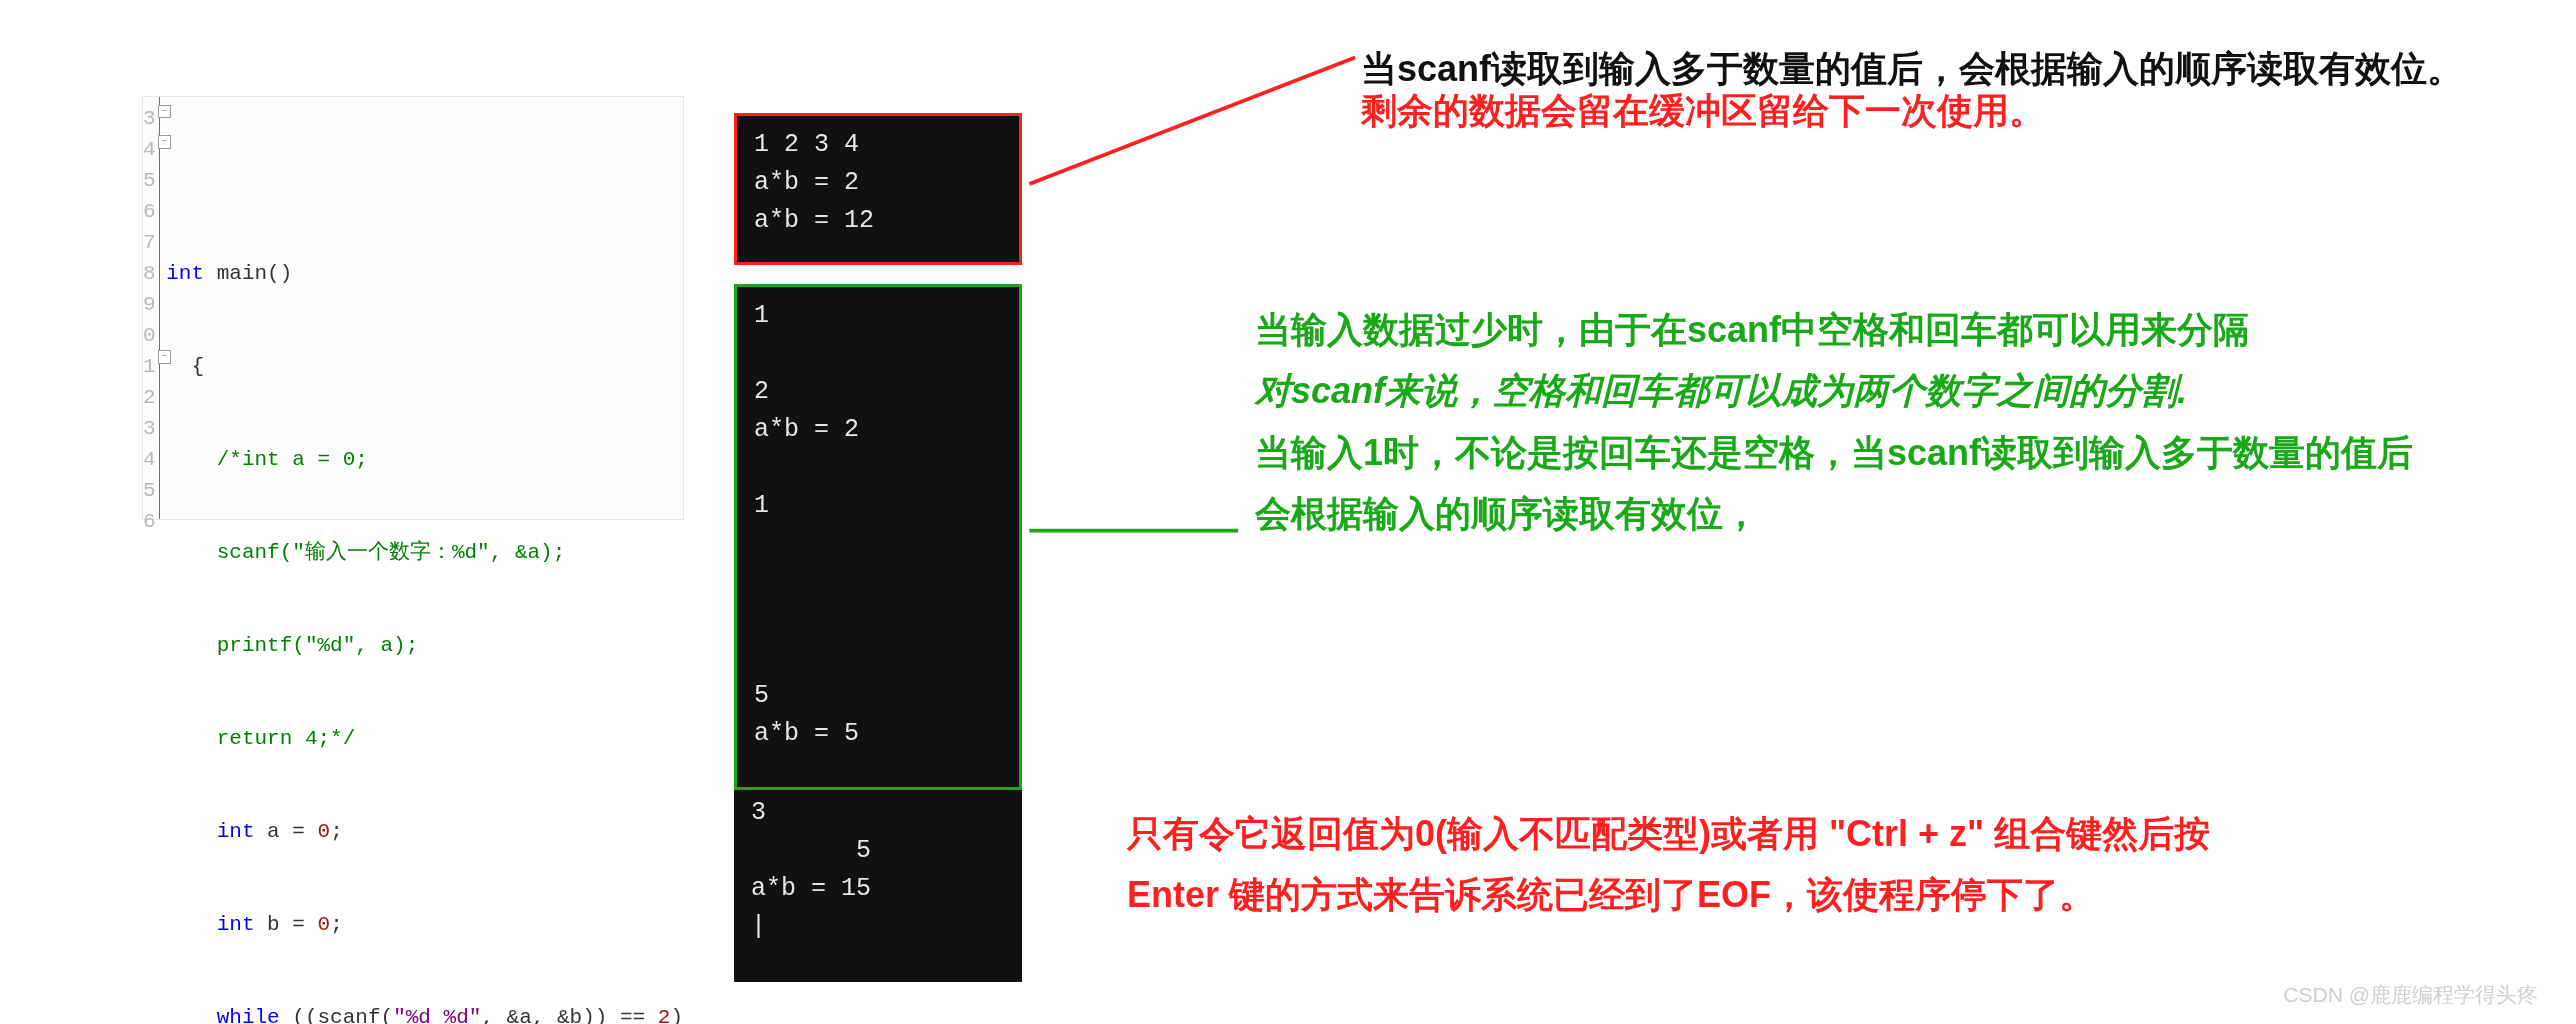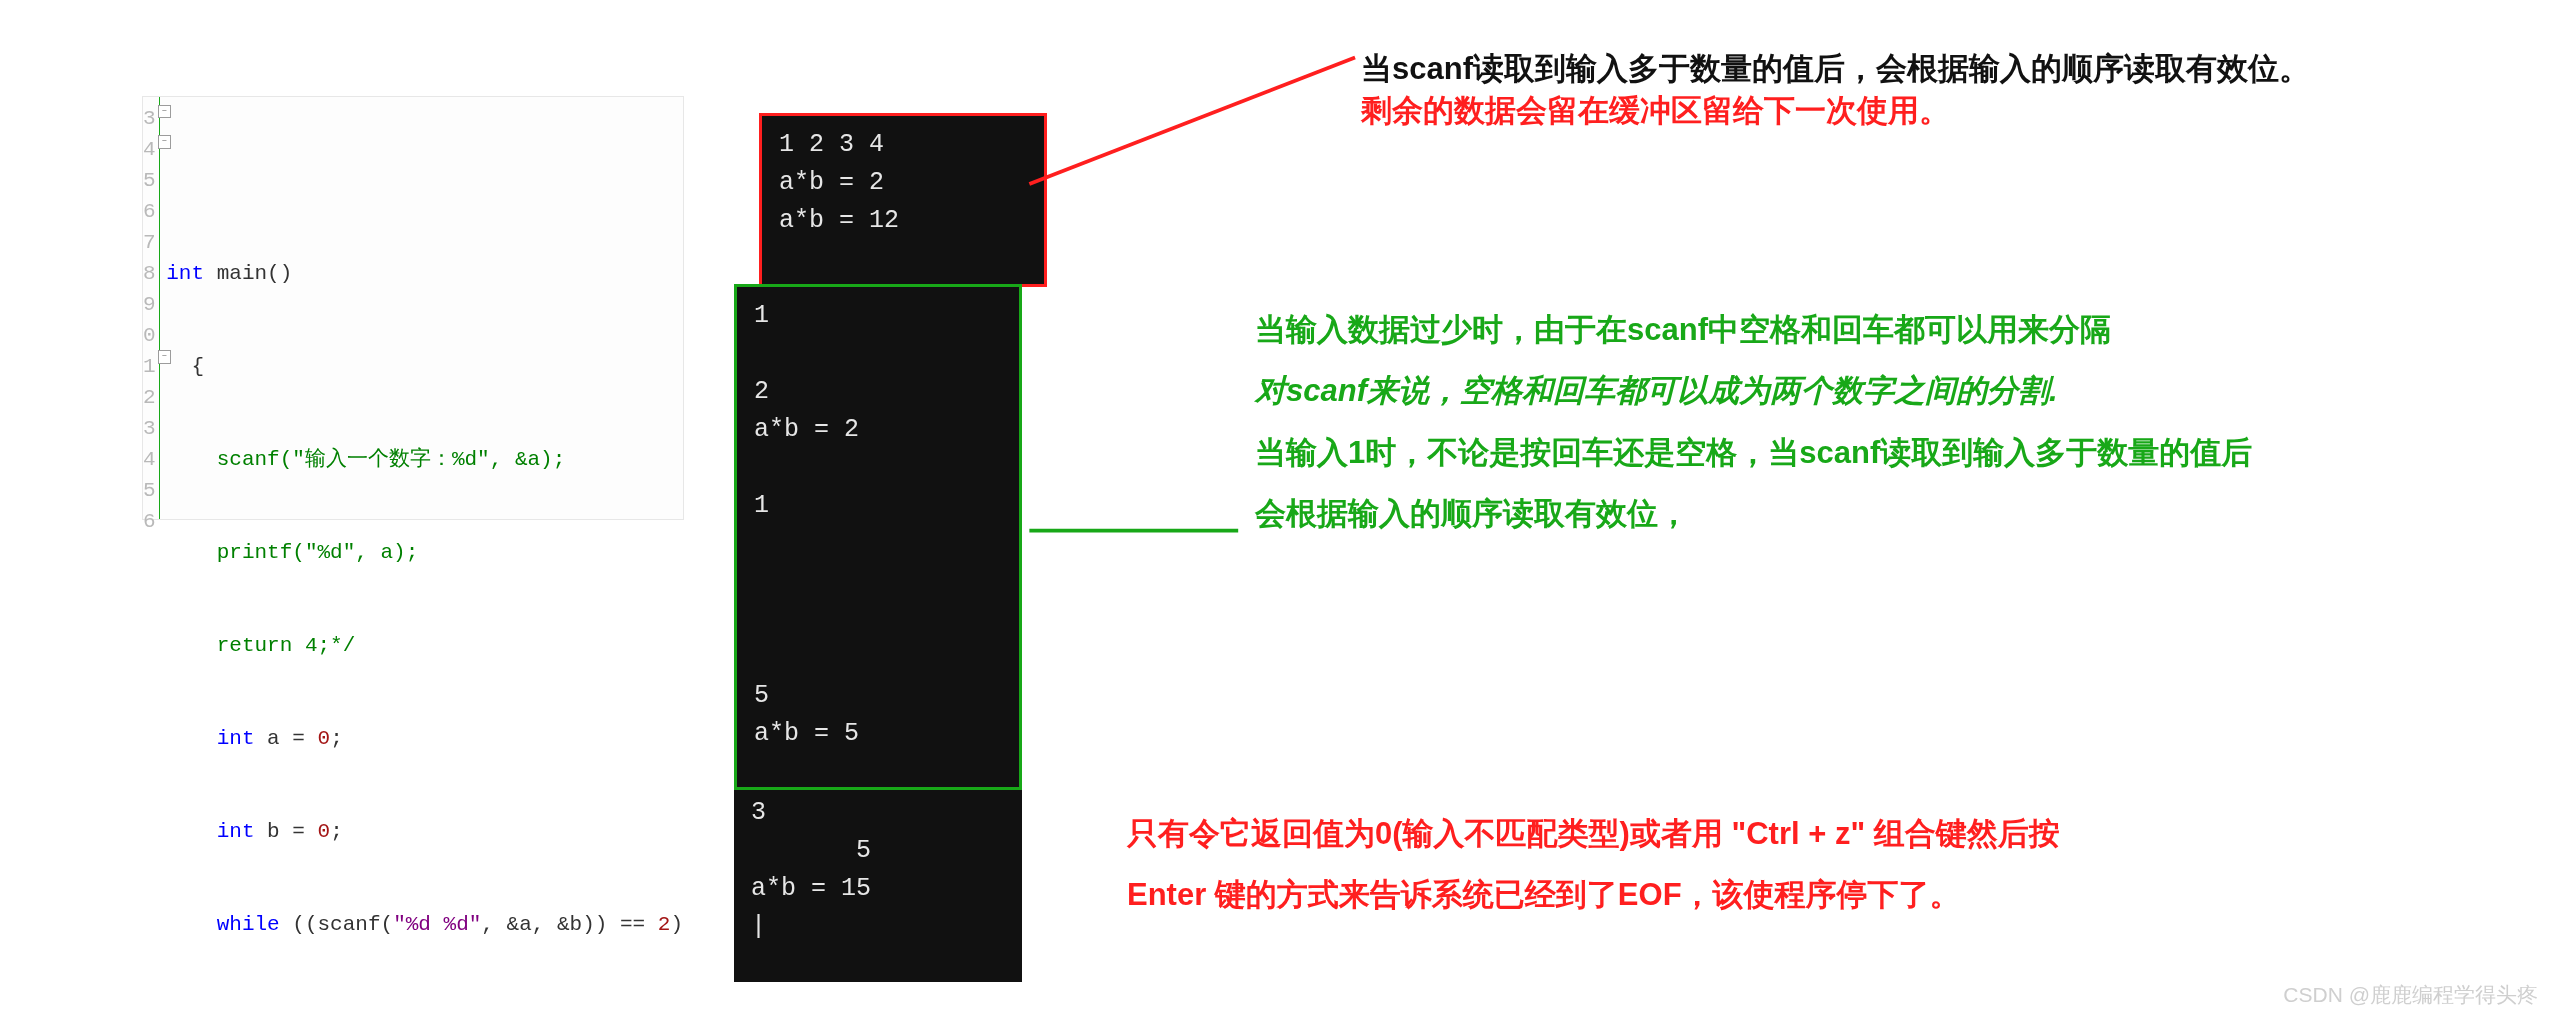--- a/index.html
+++ b/index.html
@@ -70,28 +70,28 @@
     position: absolute;
     background: #111111;
     color: #e6e6e6;
     font-family: Consolas, "Courier New", monospace;
     font-size: 25px;
     line-height: 38px;
     white-space: pre;
     padding: 9.6px 17px;
     box-sizing: border-box;
   }
-  #console-red   { left: 734px; top: 113px; width: 288px; height: 174px; border: 3.8px solid #ff1f1f; margin-left: 25px; }
+  #console-red   { left: 734px; top: 113px; width: 288px; height: 152px; border: 3.8px solid #ff1f1f; }
   #console-green { left: 734px; top: 284px;  width: 288px; height: 506px; border: 3.8px solid #18a818; }
   #console-tail  { left: 734px; top: 790px;  width: 288px; height: 192px; border: none; padding-top:3.8px;}
 
   
   .anno {
     position: absolute;
-    font-size: 31px;
+    font-size: 36px;
     line-height: 54px;
     font-weight: 700;
   }
   .black { color: #111; }
   .red   { color: #ff1f1f; }
   .green { color: #18a818; }
 
   
   .svglines {
     position: absolute;
@@ -130,20 +130,21 @@
     <div>5</div>
     <div>6</div>
   </div>
   <div class="bar"></div>
   <div class="code">
     <span class="fold" style="top:7.7px;">–</span>
     <span class="fold" style="top:38px;">–</span>
     <span class="fold" style="top:253px;">–</span>
     <span class="ln"><span class="kw">int</span><span> main()</span></span>
     <span class="ln">  {</span>
+    <span class="ln cmt">    /*int a = 0;</span>
     <span class="ln cmt">    scanf("输入一个数字：%d", &amp;a);</span>
     <span class="ln cmt">    printf("%d", a);</span>
     <span class="ln cmt">    return 4;*/</span>
     <span class="ln"><span>    </span><span class="kw">int</span><span> a = </span><span class="num">0</span><span>;</span></span>
     <span class="ln"><span>    </span><span class="kw">int</span><span> b = </span><span class="num">0</span><span>;</span></span>
     <span class="ln"><span>    </span><span class="kw">while</span><span> ((scanf(</span><span class="str">"%d %d"</span><span>, &amp;a, &amp;b)) == </span><span class="num">2</span><span>)</span></span>
     
     
     
     

